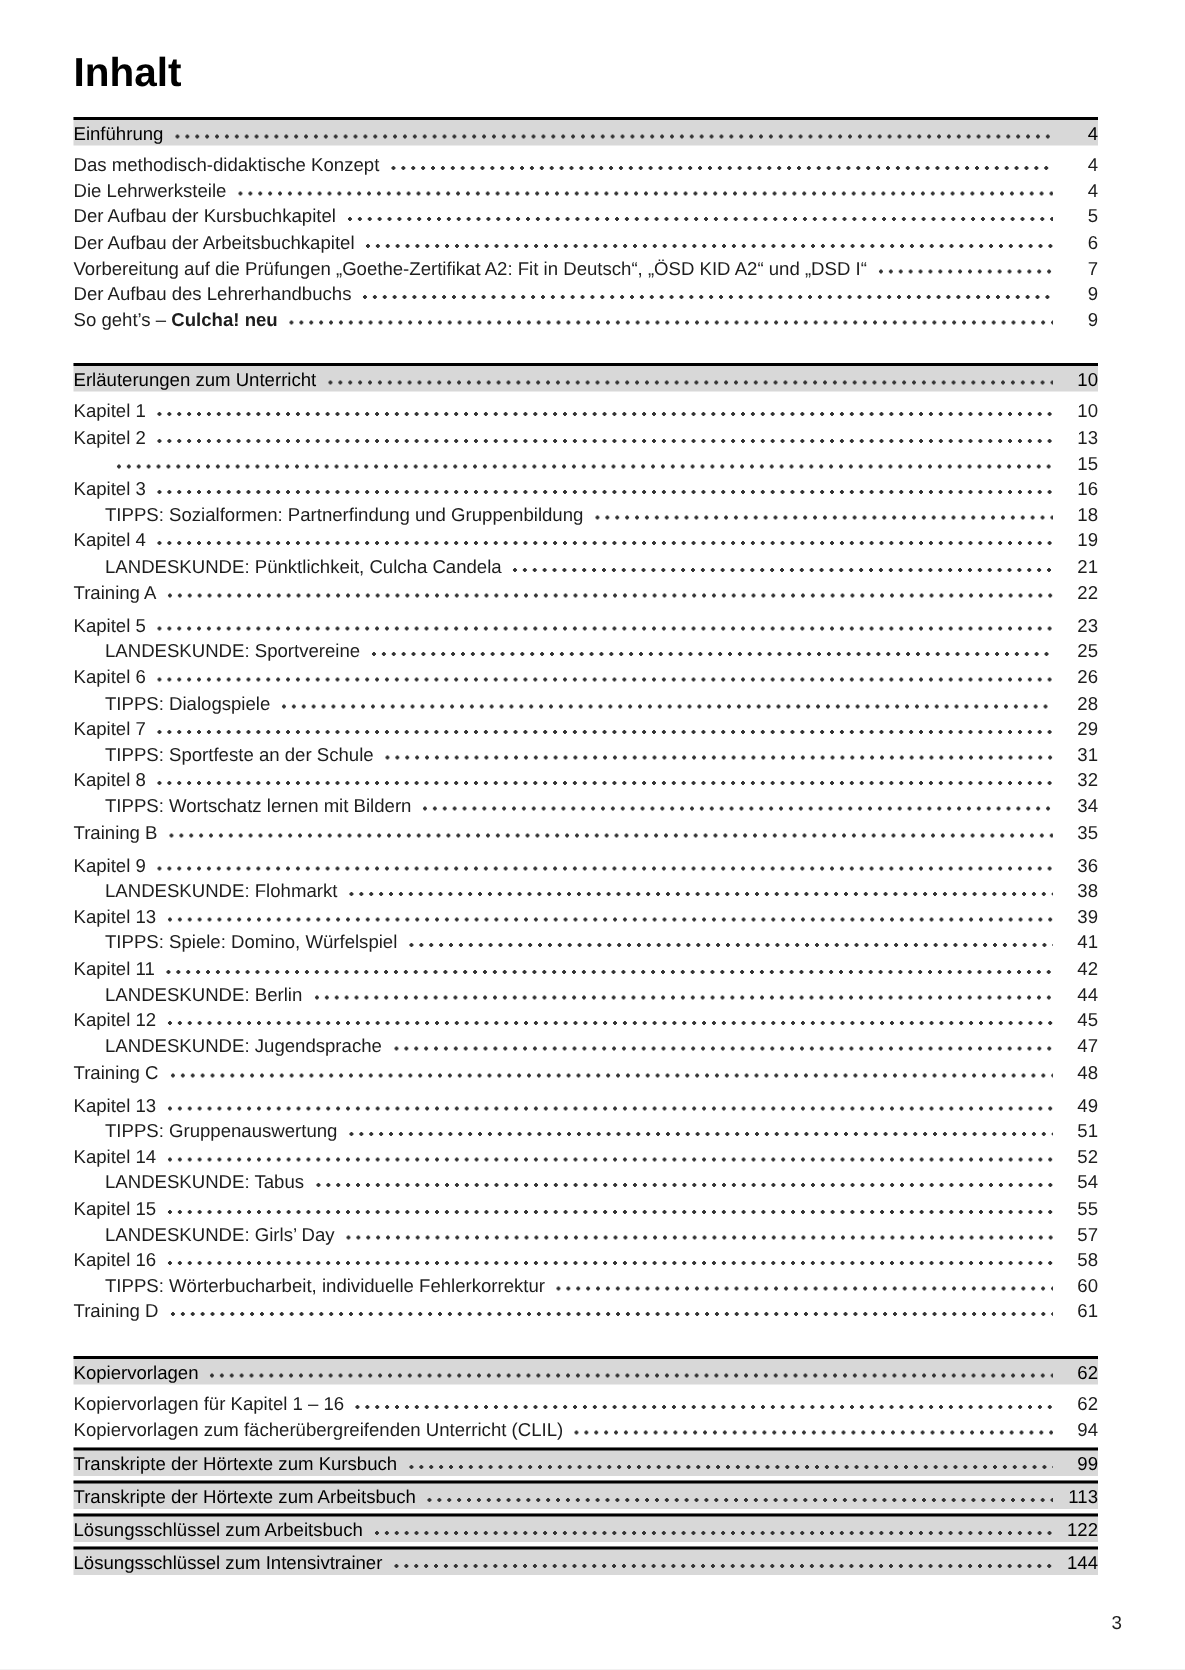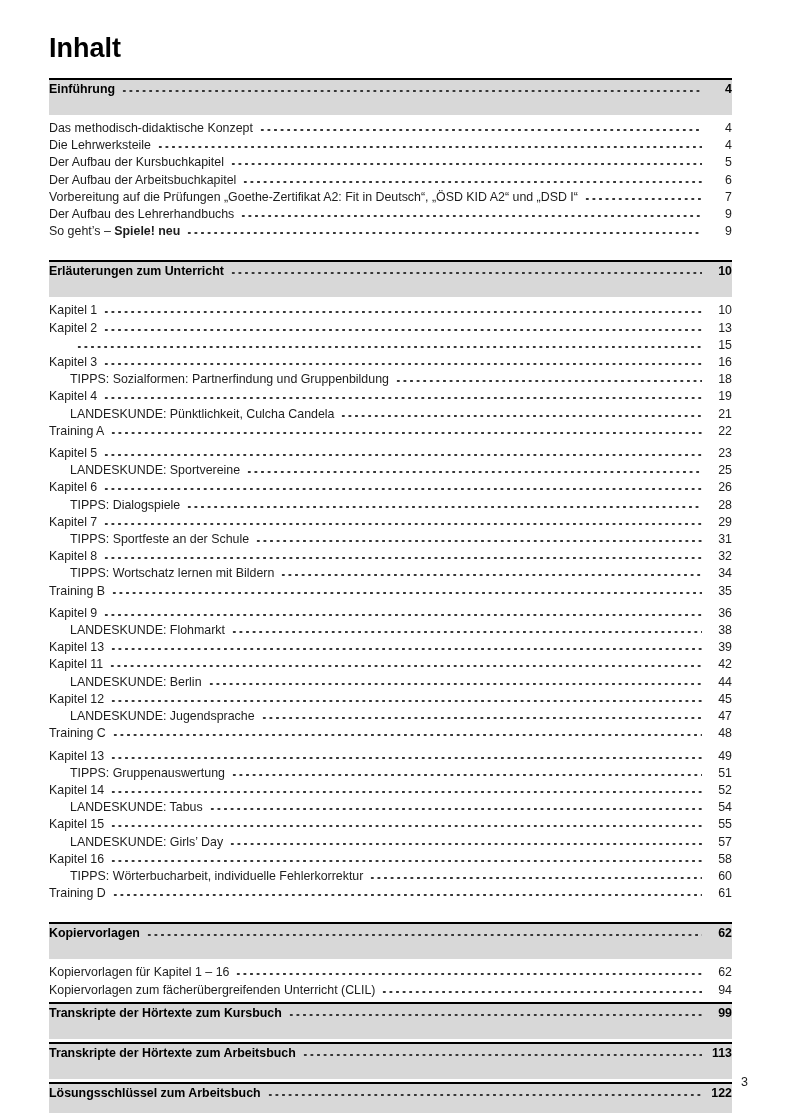--- a/index.html
+++ b/index.html
@@ -38,23 +38,23 @@
     align-items: baseline;
     font-size: 12.4px;
     line-height: 17.2px;
     white-space: nowrap;
   }
   .toc-row.indent { padding-left: 21px; }
 
   .section-bar {
     background: #d8d8d8;
     border-top: 2px solid #000;
-    padding: 1px 0 18px 0;
+    padding: 1px 0 0 0;
     line-height: 16px;
-    font-weight: 700;
+    font-weight: 400;
     color: #000;
     margin-bottom: 5px;
   }
   .kind-bar .section-bar, .kind-bar-first .section-bar { margin-bottom: 0; }
 
   .label { white-space: pre; }
   .label.bold { font-weight: 700; }
 
   .leader {
     flex: 1 1 auto;
@@ -117,21 +117,21 @@
             <span class="leader"></span>
             <span class="page">7</span>
           </div>
           <div class="toc-row">
             <span class="label">Der Aufbau des Lehrerhandbuchs</span>
             <span class="leader"></span>
             <span class="page">9</span>
           </div>
           <div class="toc-row">
             <span class="label">So geht’s – </span>
-            <span class="label bold">Spiele! neu</span>
+            <span class="label bold">Culcha! neu</span>
             <span class="leader"></span>
             <span class="page">9</span>
           </div>
         </div>
         <div class="toc-group kind-section">
           <div class="toc-row section-bar">
             <span class="label">Erläuterungen zum Unterricht</span>
             <span class="leader"></span>
             <span class="page">10</span>
           </div>
@@ -230,20 +230,25 @@
           </div>
           <div class="toc-row indent">
             <span class="label">LANDESKUNDE: Flohmarkt</span>
             <span class="leader"></span>
             <span class="page">38</span>
           </div>
           <div class="toc-row">
             <span class="label">Kapitel 13</span>
             <span class="leader"></span>
             <span class="page">39</span>
+          </div>
+          <div class="toc-row indent">
+            <span class="label">TIPPS: Spiele: Domino, Würfelspiel</span>
+            <span class="leader"></span>
+            <span class="page">41</span>
           </div>
           <div class="toc-row">
             <span class="label">Kapitel 11</span>
             <span class="leader"></span>
             <span class="page">42</span>
           </div>
           <div class="toc-row indent">
             <span class="label">LANDESKUNDE: Berlin</span>
             <span class="leader"></span>
             <span class="page">44</span>

